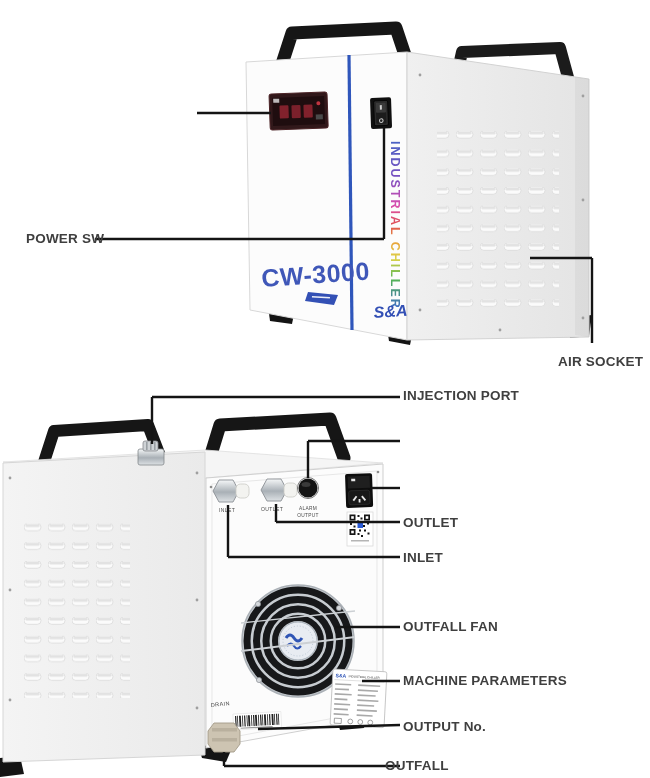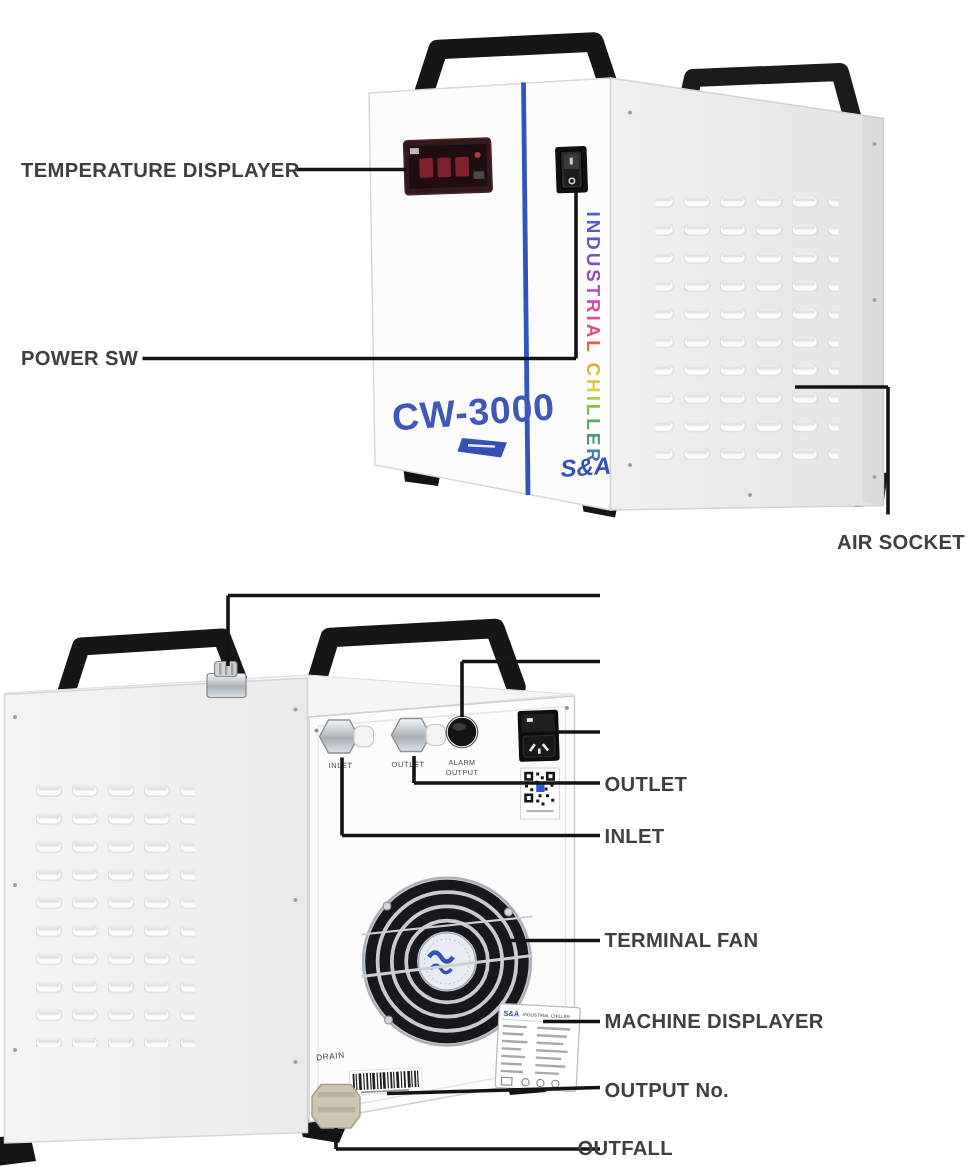--- a/index.html
+++ b/index.html
@@ -294,24 +294,24 @@
     <path d="M372,488 H400" fill="none"></path>
     <path d="M276,504 V522 M276,522 H400" fill="none"></path>
     <path d="M228,505 V557 M228,557 H400" fill="none"></path>
     <path d="M335,627 H400" fill="none"></path>
     <path d="M362,681 H400" fill="none"></path>
     <path d="M258,729 L400,725" fill="none"></path>
     <path d="M224,752 V766 M224,766 H400" fill="none"></path>
   </g>
 </svg>
 
-<div class="callout" style="left:14px;top:105px">TEMPERATURE DISPLAYER</div>
-<div class="callout" style="left:14px;top:230px">POWER SW</div>
+<div class="callout" style="left:26px;top:230px">POWER SW</div>
 <div class="callout" style="left:558px;top:353px">AIR SOCKET</div>
 
+<div class="callout" style="left:403px;top:387px">INJECTION PORT</div>
 <div class="callout" style="left:403px;top:514px">OUTLET</div>
 <div class="callout" style="left:403px;top:549px">INLET</div>
-<div class="callout" style="left:403px;top:618px">TERMINAL FAN</div>
-<div class="callout" style="left:403px;top:672px">MACHINE DISPLAYER</div>
+<div class="callout" style="left:403px;top:618px">OUTFALL FAN</div>
+<div class="callout" style="left:403px;top:672px">MACHINE PARAMETERS</div>
 <div class="callout" style="left:403px;top:718px">OUTPUT No.</div>
 <div class="callout" style="left:385px;top:757px">OUTFALL</div>
 
 </div>
 
 </body></html>

